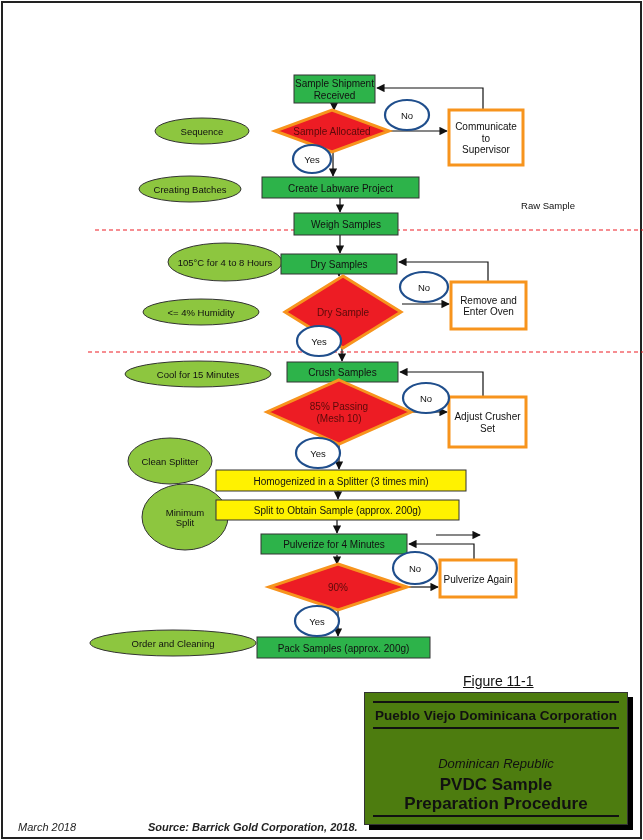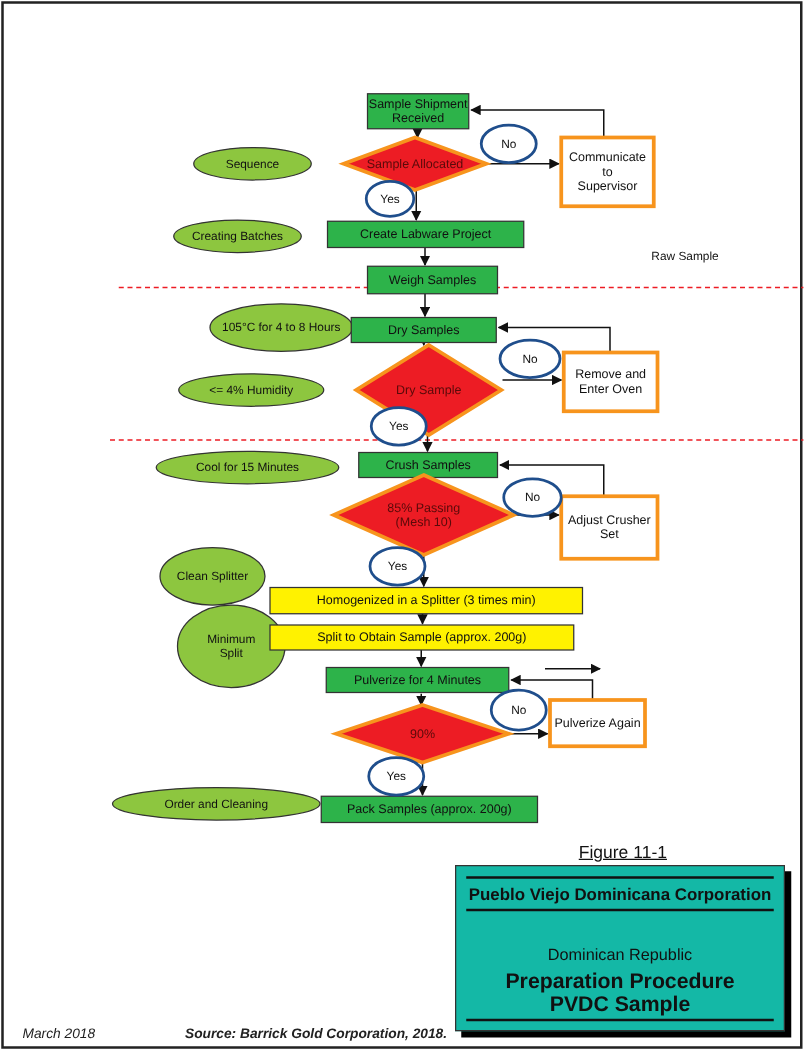--- a/index.html
+++ b/index.html
@@ -2,25 +2,25 @@
 <html><head>
 <meta charset="utf-8">
 <style>
   html,body{margin:0;padding:0;background:#fff;}
   body{width:643px;height:840px;position:relative;overflow:hidden;font-family:"Liberation Sans",sans-serif;}
   .frame{position:absolute;left:1px;top:1px;width:637px;height:834px;border:2px solid #222;box-sizing:content-box;}
   svg{position:absolute;left:0;top:0;}
   svg text{font-family:"Liberation Sans",sans-serif;}
   .fig-label{position:absolute;left:463px;top:673px;font-size:14px;color:#111;text-decoration:underline;}
   .title-shadow{position:absolute;left:369px;top:697px;width:264px;height:133px;background:#000;}
-  .title-box{position:absolute;left:364px;top:692px;width:262px;height:131px;background:#14b8a6;border:1px solid #333;text-align:center;}
+  .title-box{position:absolute;left:364px;top:692px;width:262px;height:131px;background:#4d7c0f;border:1px solid #333;text-align:center;}
   .tb-rule{position:absolute;left:8px;right:8px;height:2px;background:#111;}
   .tb-corp{position:absolute;left:0;right:0;top:15px;font-size:13.5px;font-weight:bold;color:#111;}
   .tb-mine{position:absolute;left:0;right:0;top:42px;font-size:18px;font-weight:bold;font-style:italic;color:#111;}
-  .tb-country{position:absolute;left:0;right:0;top:63px;font-size:13px;color:#111;}
+  .tb-country{position:absolute;left:0;right:0;top:63px;font-size:13px;font-style:italic;color:#111;}
   .tb-proc{position:absolute;left:0;right:0;top:82px;font-size:17px;font-weight:bold;color:#111;line-height:19px;}
   .footer-date{position:absolute;left:18px;top:821px;font-size:11px;font-style:italic;color:#222;}
   .footer-source{position:absolute;left:148px;top:821px;font-size:11px;font-style:italic;font-weight:bold;color:#222;}
 </style>
 </head>
 <body>
 
 <div class="frame"></div>
 
 <svg id="flow" width="643" height="840">
@@ -127,20 +127,20 @@
 
 <div class="fig-label">Figure 11-1</div>
 
 <div class="title-shadow"></div>
 <div class="title-box">
   <div class="tb-rule" style="top:8px"></div>
   <div class="tb-corp">Pueblo Viejo Dominicana Corporation</div>
   <div class="tb-rule" style="top:34px"></div>
   <div class="tb-country">Dominican Republic</div>
   <div class="tb-proc">
+    <div>PVDC Sample</div>
     <div>Preparation Procedure</div>
-    <div>PVDC Sample</div>
   </div>
   <div class="tb-rule" style="top:122px"></div>
 </div>
 
 <div class="footer-date">March 2018</div>
 <div class="footer-source">Source: Barrick Gold Corporation, 2018.</div>
 
 </body></html>

